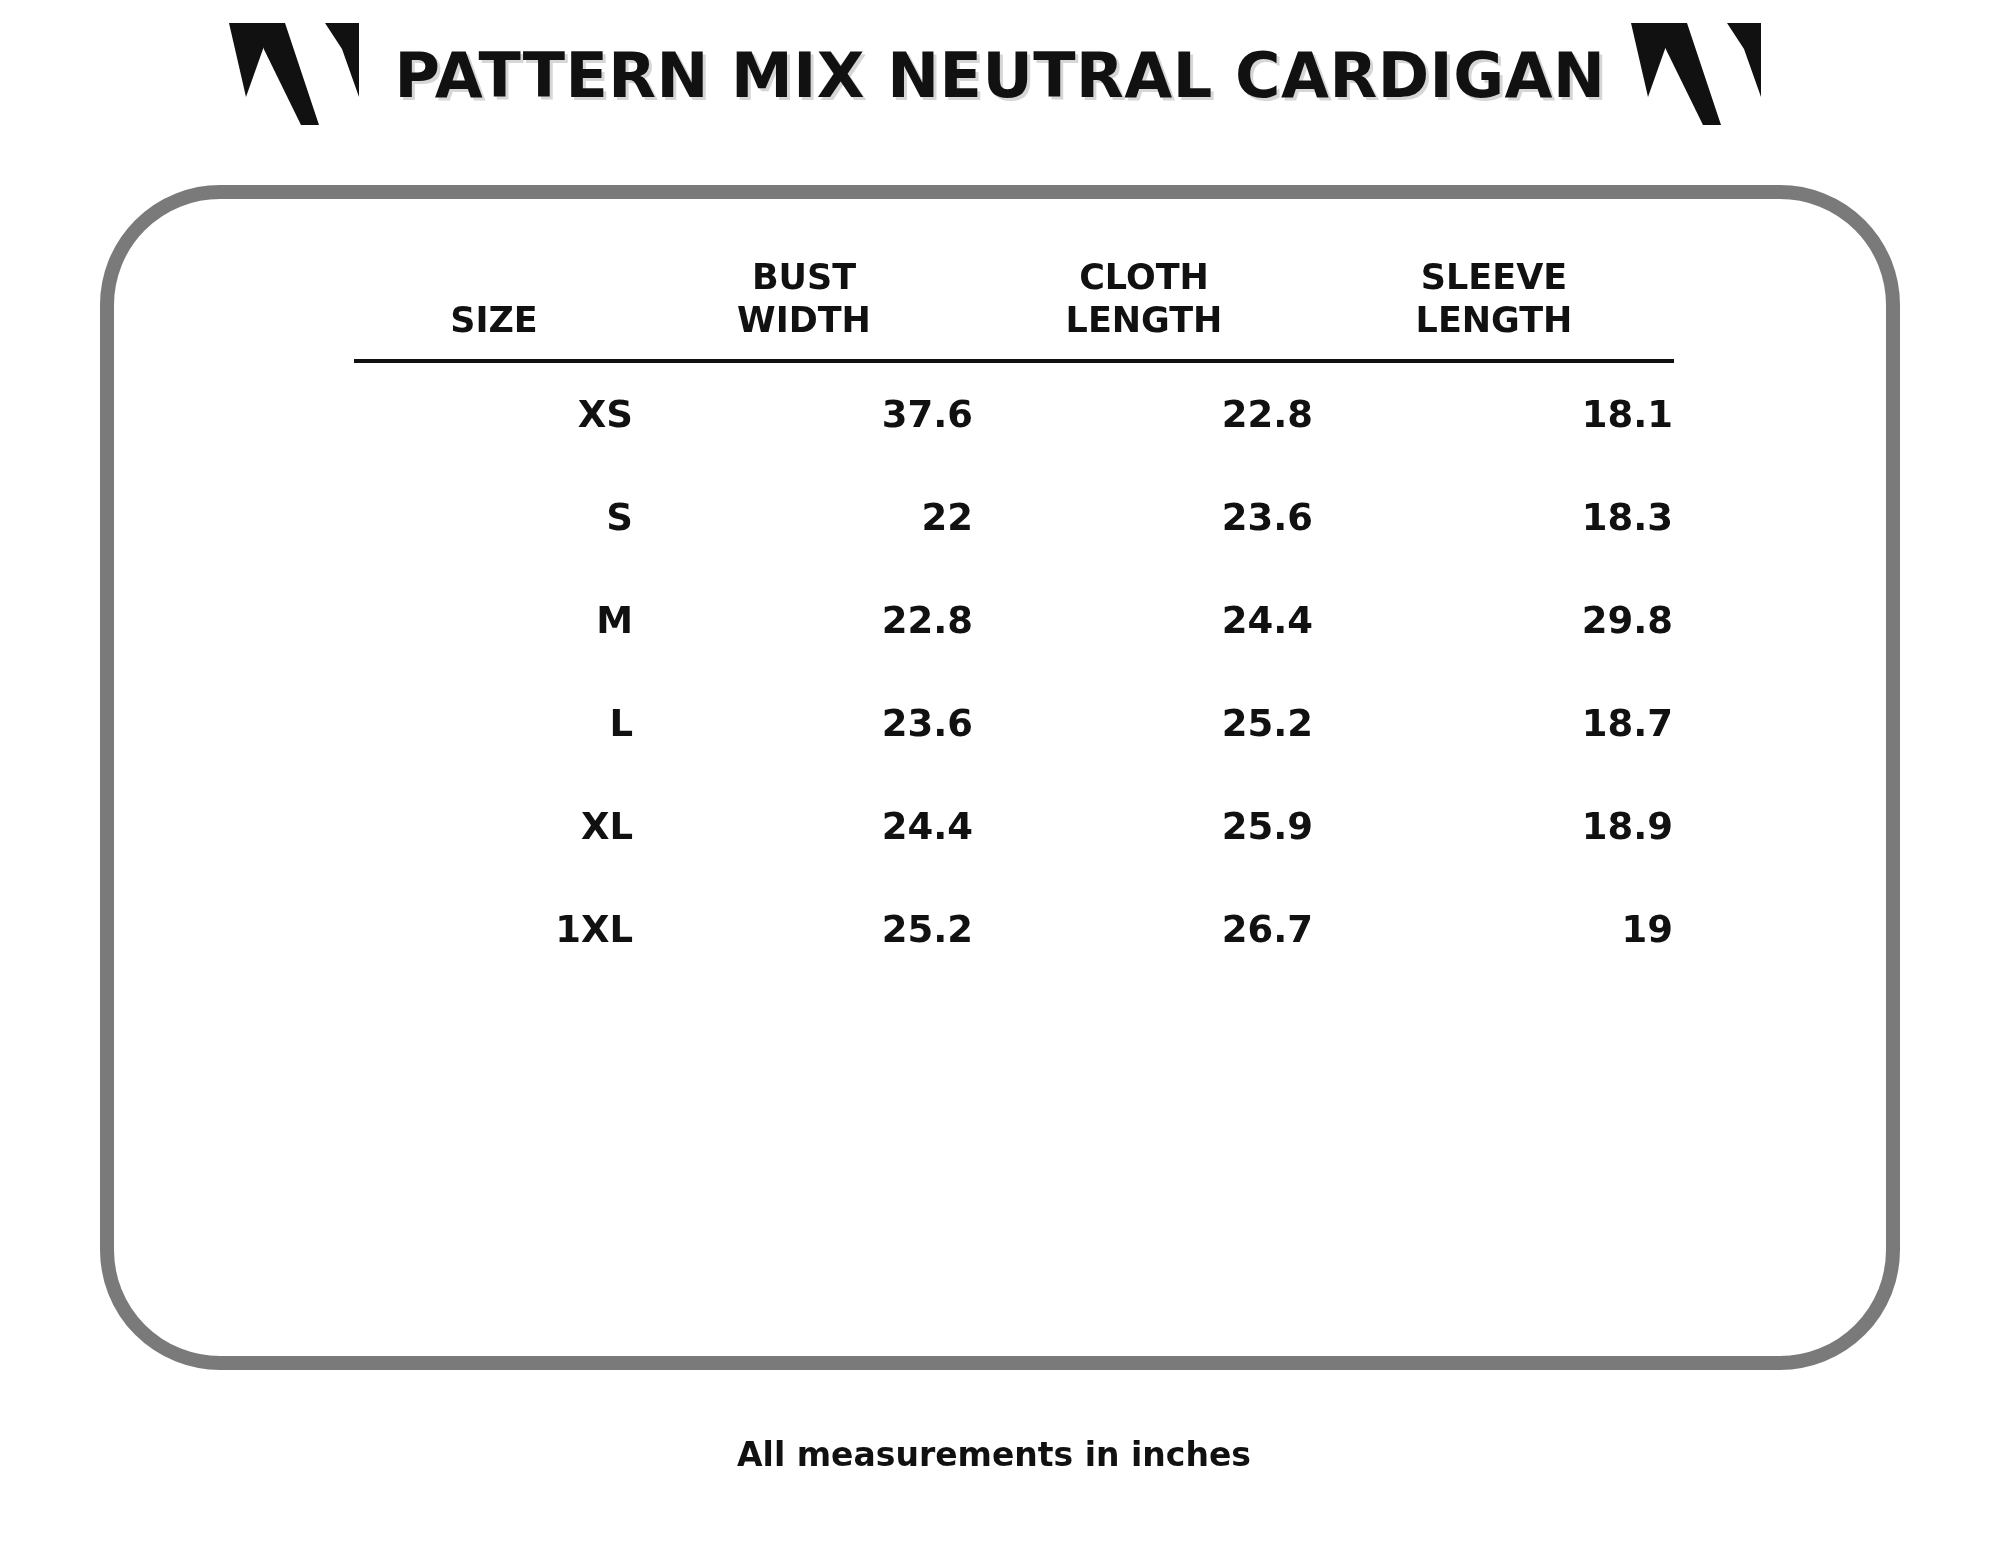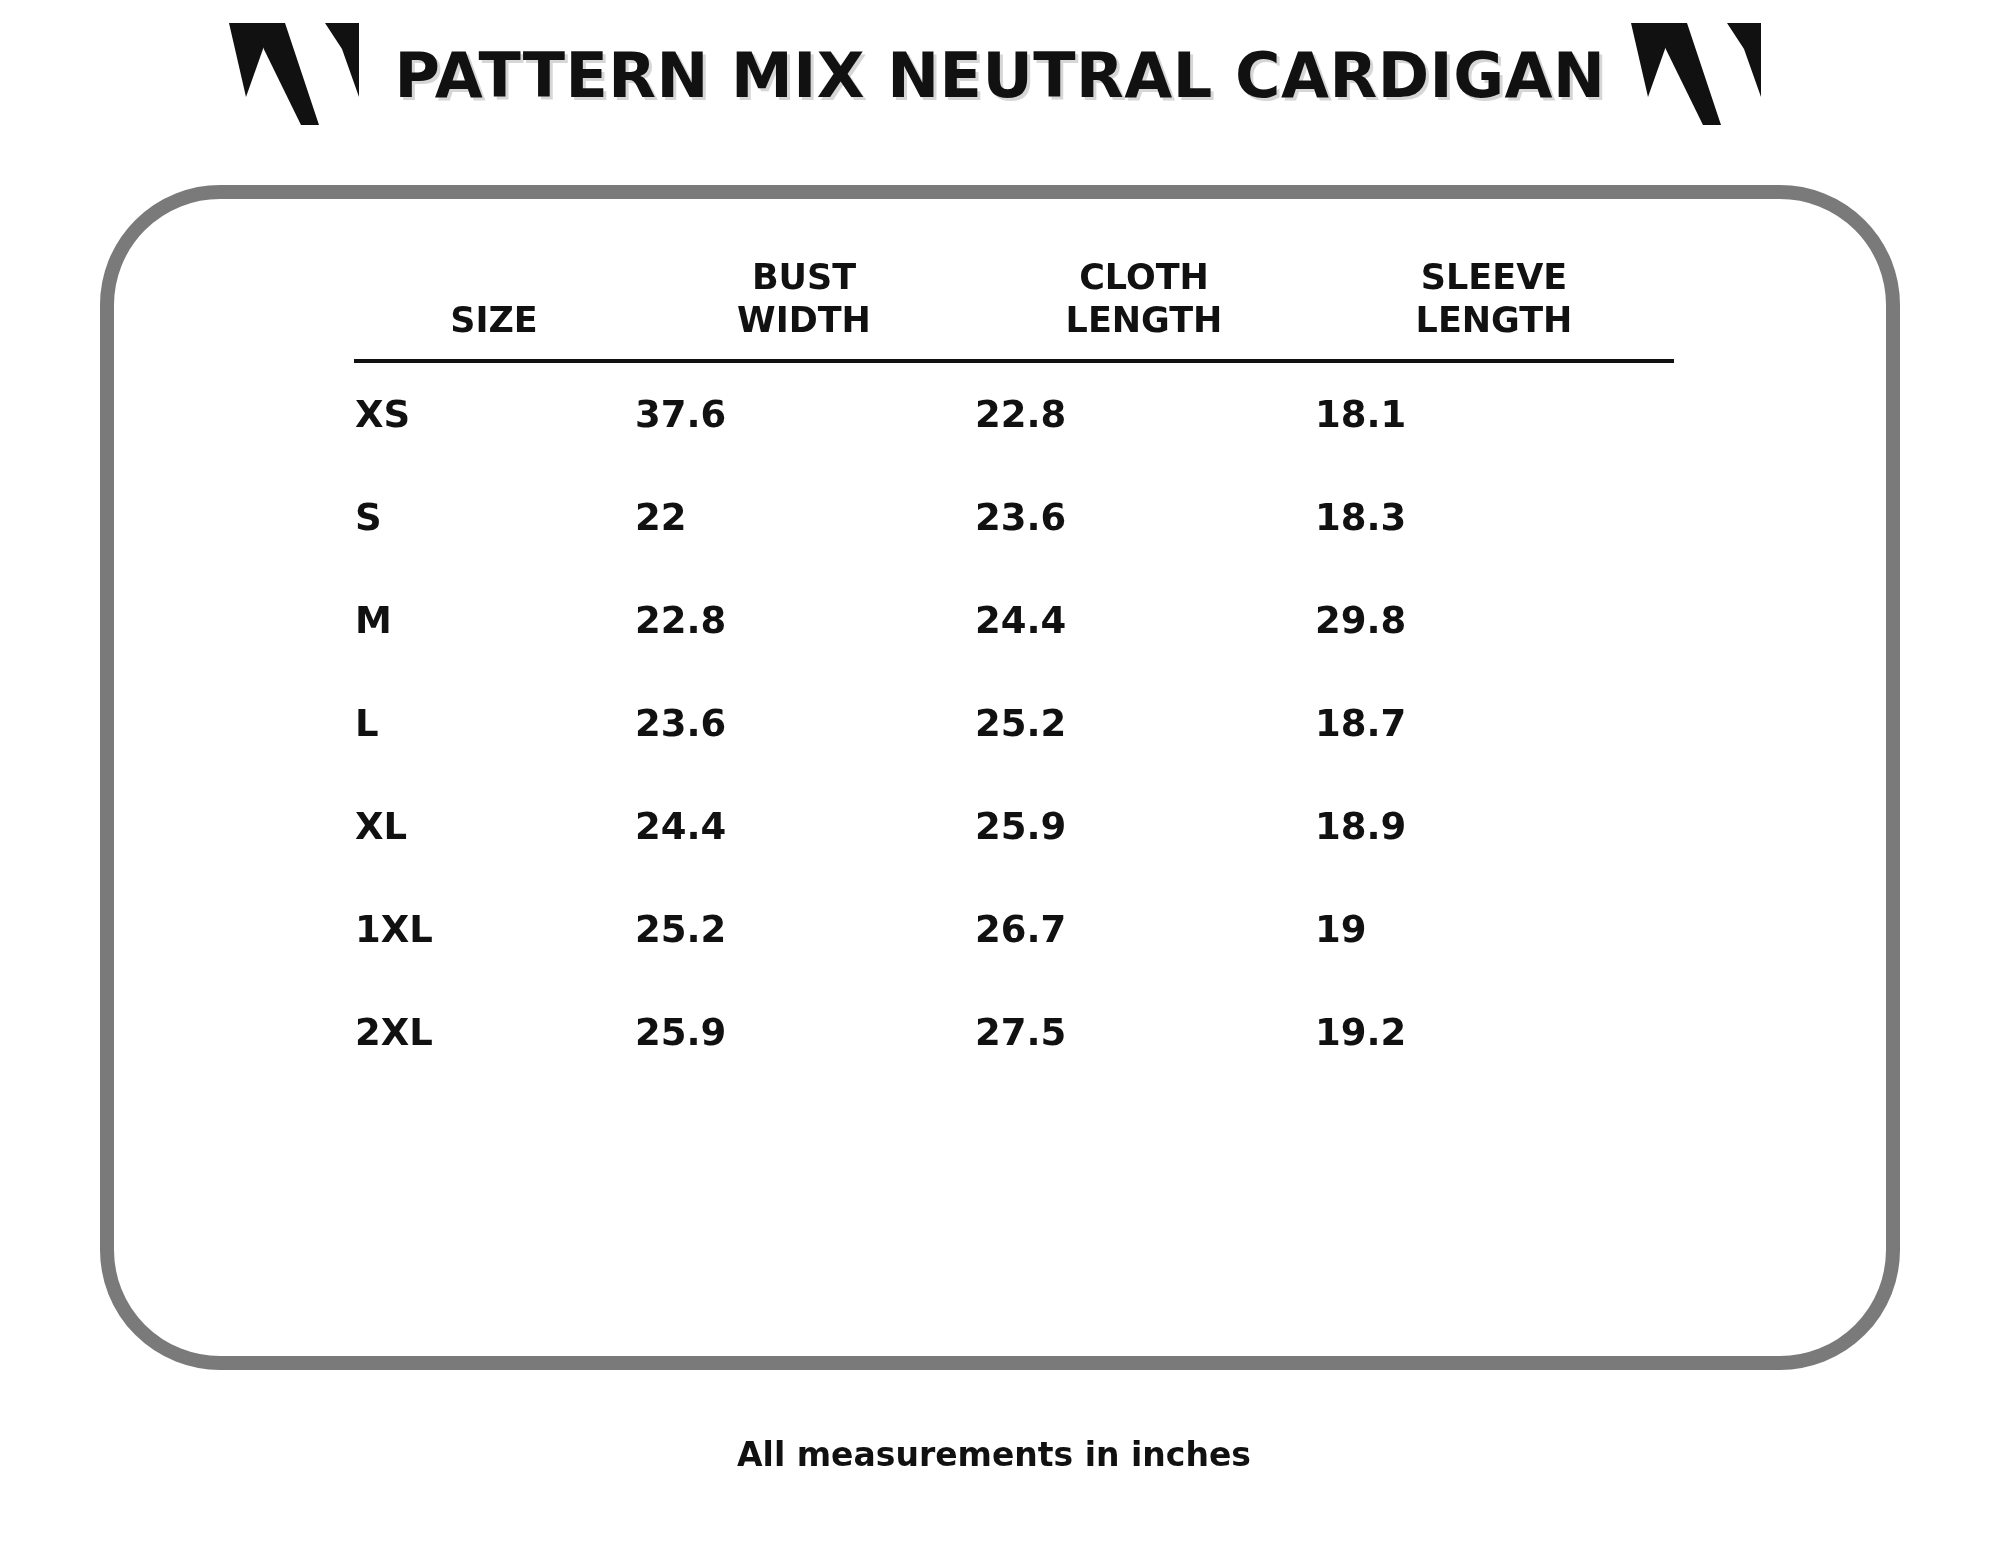--- a/index.html
+++ b/index.html
@@ -87,21 +87,21 @@
   }
 
   thead tr {
     border-bottom: 4px solid #111111;
   }
 
   table.size-table td {
     font-size: 37px;
     font-weight: 700;
     color: #111111;
-    text-align: left;
+    text-align: right;
     height: 101px;
     font-family: "DejaVu Sans", sans-serif;
   }
 
   col.c-size { width: 280px; }
   col.c-bust { width: 340px; }
   col.c-cloth { width: 340px; }
   col.c-sleeve { width: 360px; }
 
   .head-line1 { display: block; margin-top: 7px; }
@@ -203,26 +203,20 @@
             <td>24.4</td>
             <td>25.9</td>
             <td>18.9</td>
           </tr>
           <tr>
             <td>1XL</td>
             <td>25.2</td>
             <td>26.7</td>
             <td>19</td>
           </tr>
-          <tr>
-            <td>2XL</td>
-            <td>25.9</td>
-            <td>27.5</td>
-            <td>19.2</td>
-          </tr>
         </tbody>
       </table>
     </div>
   </div>
 
   <div class="footer-note">All measurements in inches</div>
 
 </div>
 
 </body></html>

